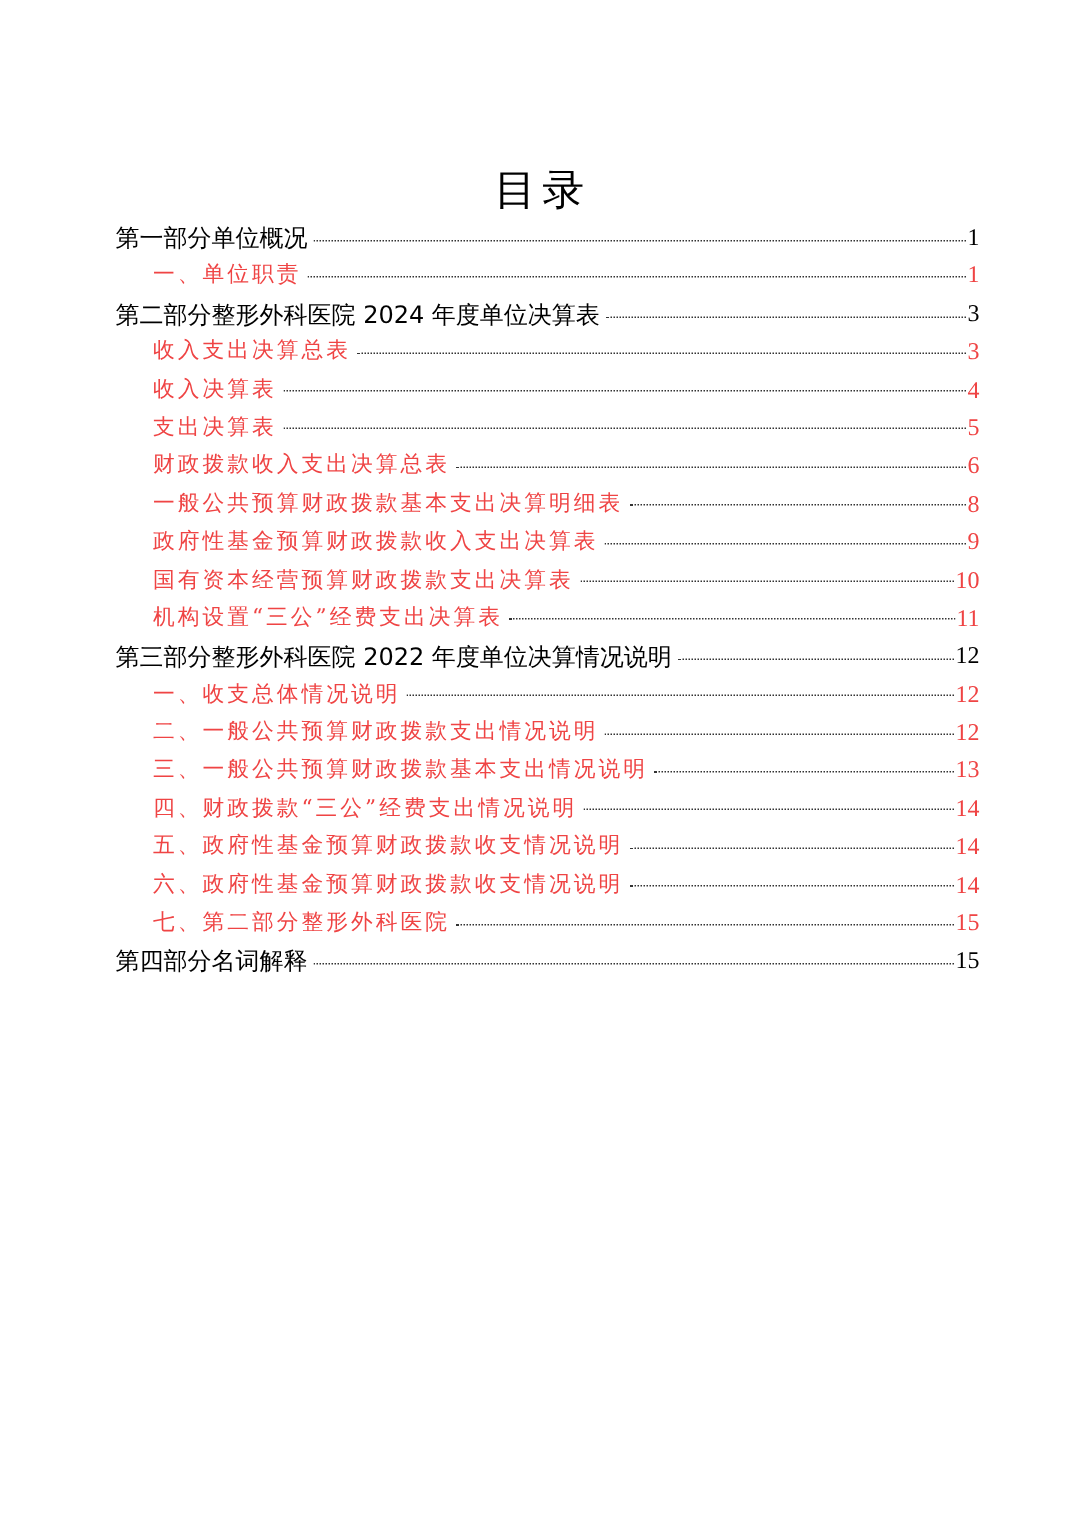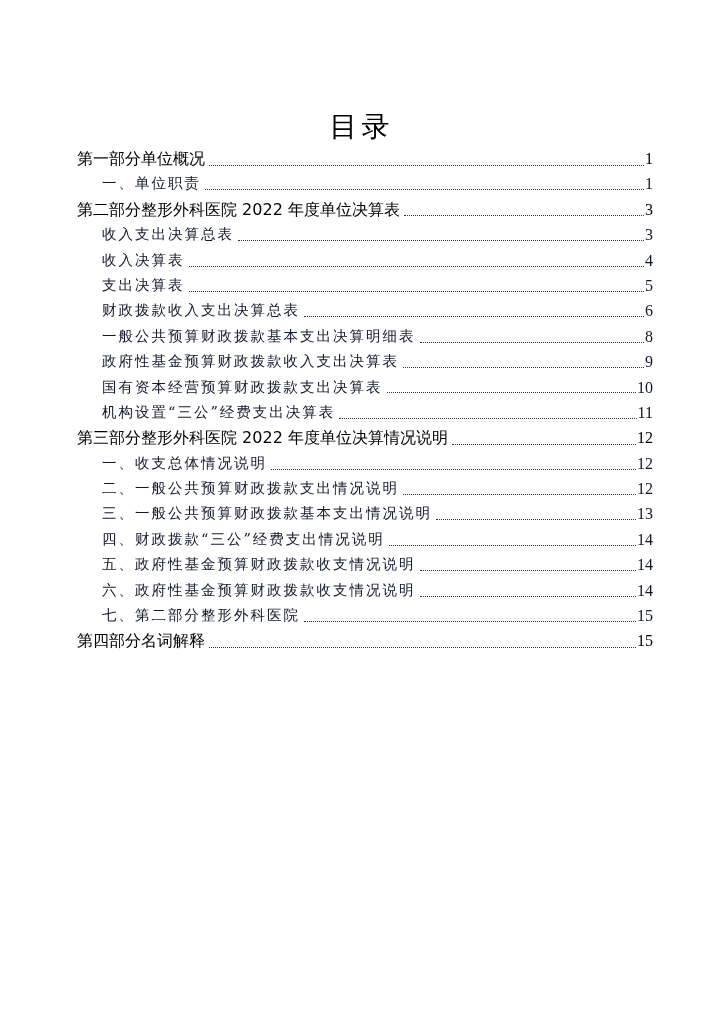--- a/index.html
+++ b/index.html
@@ -39,37 +39,37 @@
       position: absolute;
       left: 77px;
       top: 146px;
       width: 576px;
       margin: 0;
       padding: 0;
       list-style: none;
     }
     .toc-entry {
       display: flex;
-      align-items: center;
+      align-items: flex-start;
       height: 25.4px;
       line-height: 25.4px;
       white-space: nowrap;
       overflow: hidden;
     }
     .toc-entry.level-1 {
       padding-left: 0;
       font-family: "DejaVu Sans", "Liberation Sans", sans-serif;
       font-size: 16px;
     }
     .toc-entry.level-2 {
       padding-left: 25px;
       font-family: "DejaVu Serif", "Liberation Serif", serif;
       font-size: 14.5px;
       letter-spacing: 2px;
-      color: #0f172a;
+      color: #ef4444;
     }
     .toc-label {
       flex: 0 0 auto;
     }
     .toc-leader {
       flex: 1 1 auto;
       overflow: hidden;
       margin: 0 1px 0 4px;
       position: relative;
       height: 1em;
@@ -101,21 +101,21 @@
       <span class="toc-label">第一部分单位概况</span>
       <span class="toc-leader"></span>
       <span class="toc-page">1</span>
     </li>
     <li class="toc-entry level-2">
       <span class="toc-label">一、单位职责</span>
       <span class="toc-leader"></span>
       <span class="toc-page">1</span>
     </li>
     <li class="toc-entry level-1">
-      <span class="toc-label">第二部分整形外科医院 2022 年度单位决算表</span>
+      <span class="toc-label">第二部分整形外科医院 2024 年度单位决算表</span>
       <span class="toc-leader"></span>
       <span class="toc-page">3</span>
     </li>
     <li class="toc-entry level-2">
       <span class="toc-label">收入支出决算总表</span>
       <span class="toc-leader"></span>
       <span class="toc-page">3</span>
     </li>
     <li class="toc-entry level-2">
       <span class="toc-label">收入决算表</span>

